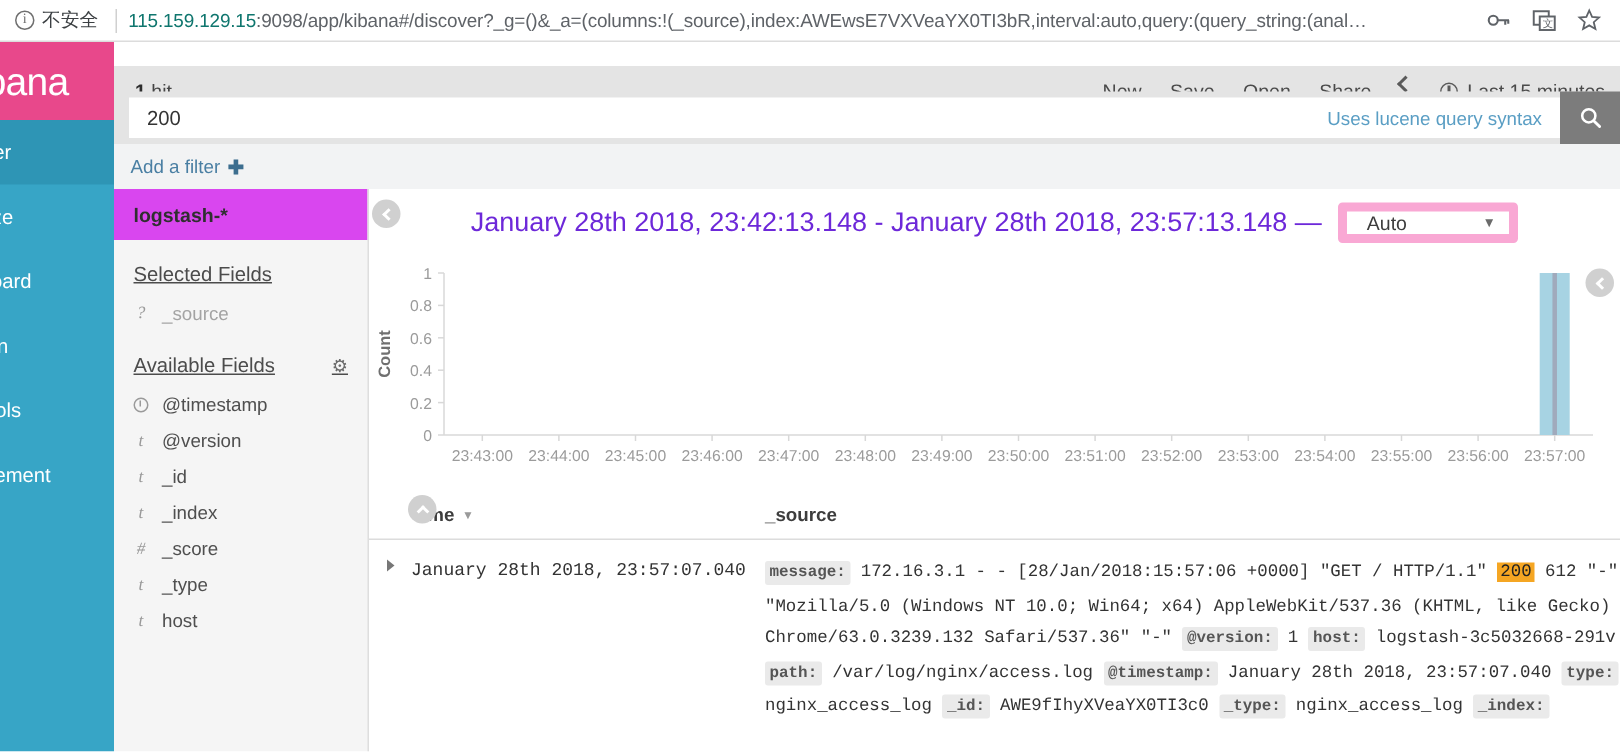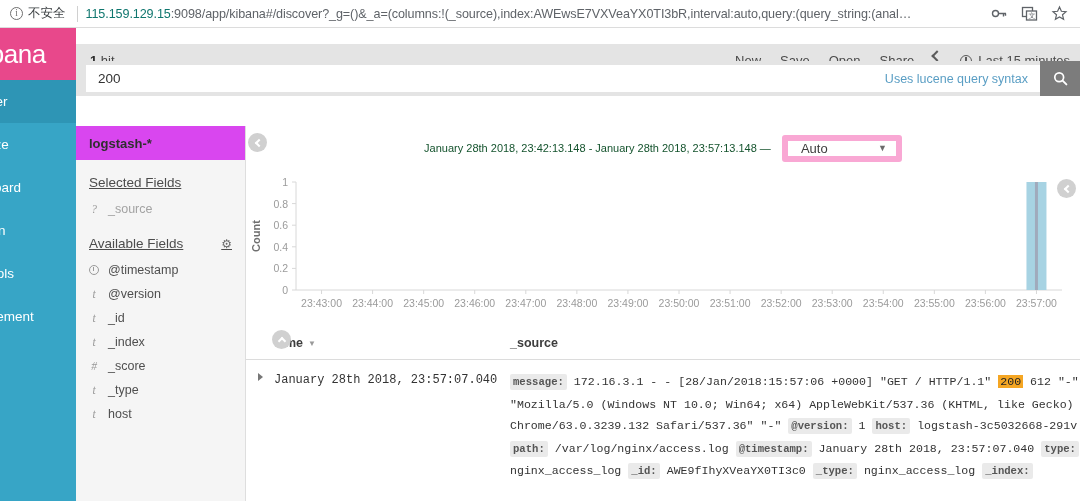--- a/index.html
+++ b/index.html
@@ -142,21 +142,21 @@
   }
 
   
   .main {
     position: absolute; top: 126px; left: 246px; width: 834px; height: 375px;
     background: #ffffff; overflow: hidden;
   }
   .chart-head {
     height: 44px; display: flex; align-items: center; justify-content: center; gap: 11px;
   }
-  .chart-range { font-size: 11px; color: #14532d; }
+  .chart-range { font-size: 18px; color: #6d28d9; }
   .interval-select {
     width: 120px; height: 27px; border: 6px solid #f9a8d4; border-radius: 3px;
     background: #fff; display: flex; align-items: center; justify-content: space-between;
     padding: 0 9px 0 13px; font-size: 13px; color: #3d3d3d;
   }
   .caret { font-size: 9px; color: #6b6b6b; }
 
   .chart-wrap { position: relative; height: 150px; }
   .chart-svg { display: block; }
   .xaxis-title {
@@ -284,20 +284,26 @@
       <span class="lucene-hint">Uses lucene query syntax</span>
     </div>
     <div class="search-btn">
       <svg width="15" height="15" viewBox="0 0 15 15">
           <circle cx="6.2" cy="6.2" r="4.4" fill="none" stroke="#fff" stroke-width="1.7"></circle>
           <path d="M9.6 9.6 L13.4 13.4" stroke="#fff" stroke-width="1.9" stroke-linecap="round"></path>
         </svg>
     </div>
   </div>
 
+  <div class="filterbar">
+    <span class="add-filter">
+      <span>Add a filter</span>
+      <span class="plus">✚</span>
+    </span>
+  </div>
 
   <div class="sidebar">
     <div class="index-pattern">
       <span>logstash-*</span>
     </div>
     <div class="sb-section">
       <span>Selected Fields</span>
     </div>
     <div class="field-row muted">
       <span class="ftype">?</span>

